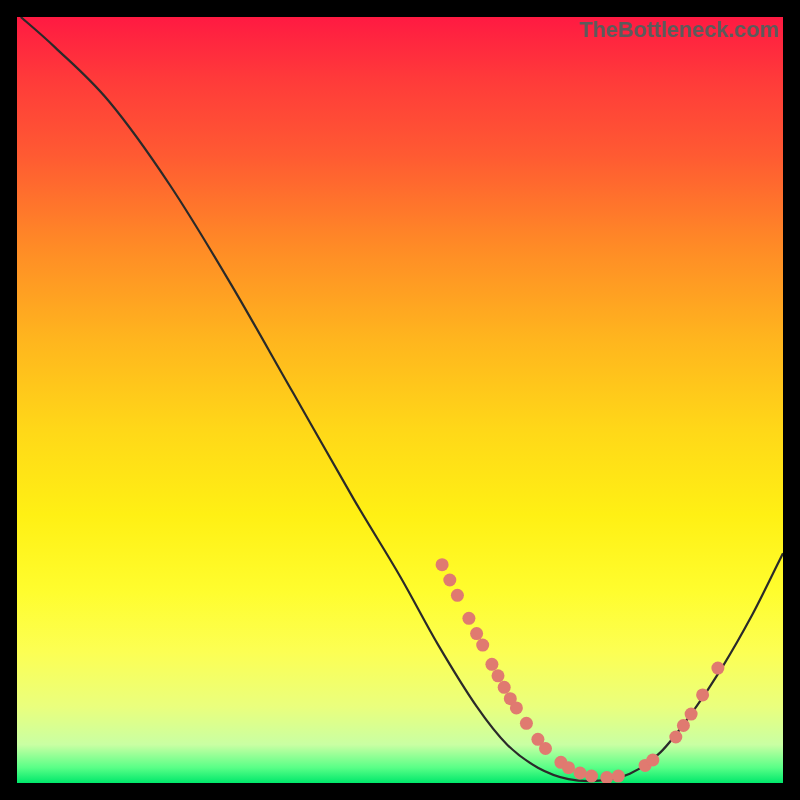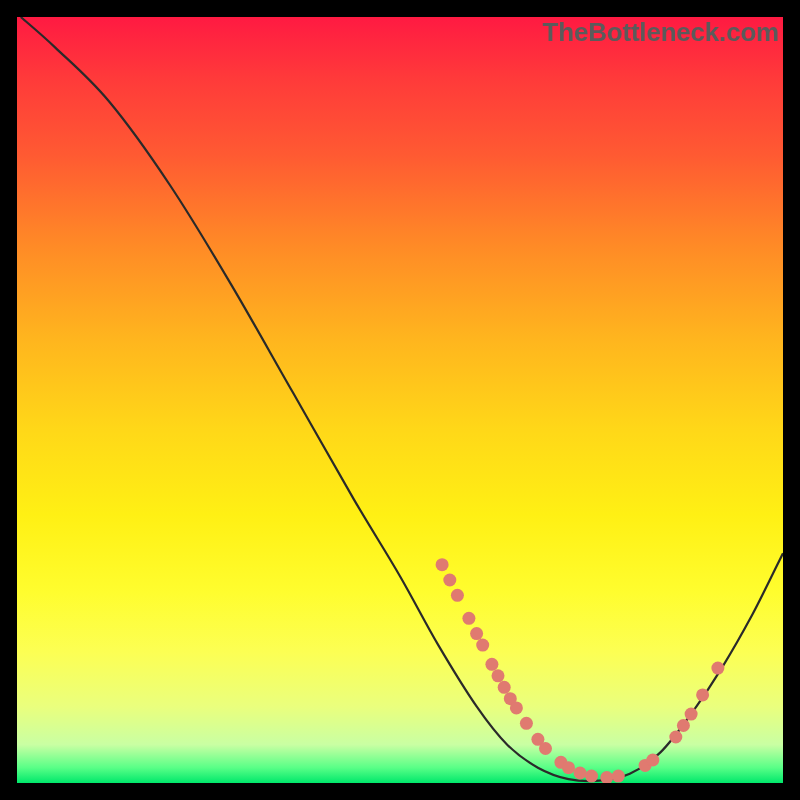--- a/index.html
+++ b/index.html
@@ -35,21 +35,21 @@
       #c9ffa3 95%,
       #59ff87 98%,
       #00e86b 100%
     );
   }
   .watermark {
     position: absolute;
     top: 0px;
     right: 4px;
     font-family: Arial, Helvetica, sans-serif;
-    font-size: 26px;
+    font-size: 22px;
     font-weight: 600;
     color: #5b5b5b;
     letter-spacing: -0.2px;
   }
   svg.curve {
     position: absolute;
     inset: 0;
   }
 </style>
 </head>

